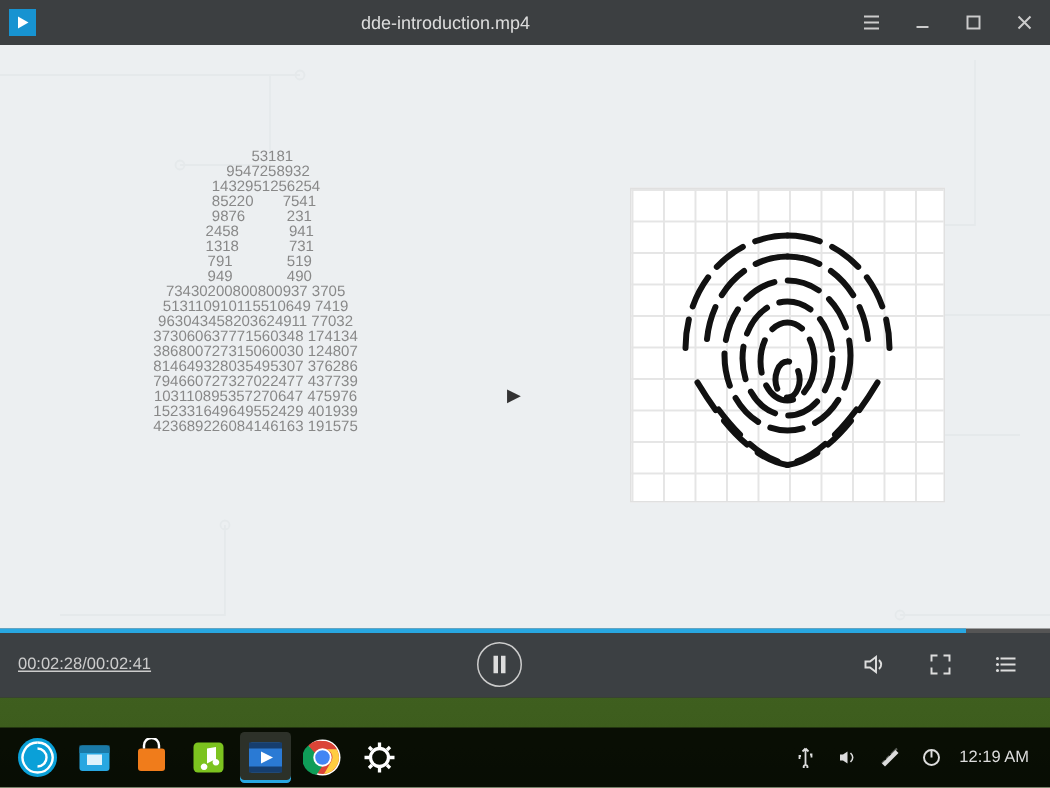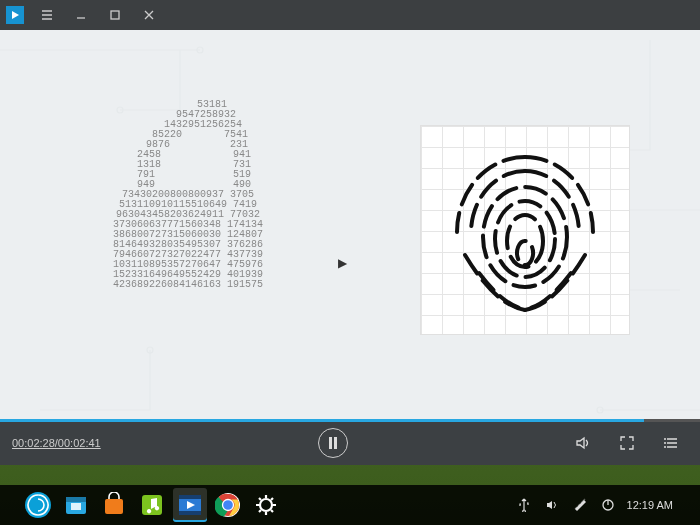--- a/index.html
+++ b/index.html
@@ -16,22 +16,22 @@
 
   .video-area {
     flex: 1; position: relative;
     background: #eceff1;
     overflow: hidden;
   }
   
   .circuit { position:absolute; inset:0; opacity:0.08; }
 
   .lock-ascii {
-    position:absolute; left:60px; top:70px; width:250px;
-    font-family: Liberation Mono, monospace; font-size:10px; line-height:10px;
+    position:absolute; left:44px; top:70px; width:250px;
+    font-family: Liberation Sans, sans-serif; font-size:10px; line-height:10px;
     color:#888; letter-spacing:0px; white-space:pre; text-align:center;
   }
 
   .fingerprint-box {
     position:absolute; right:70px; top:95px; width:210px; height:210px;
     background:#fff;
     background-image: linear-gradient(#e5e5e5 1px, transparent 1px), linear-gradient(90deg,#e5e5e5 1px, transparent 1px);
     background-size:21px 21px;
     border:1px solid #e0e0e0;
     display:flex; align-items:center; justify-content:center;
@@ -46,39 +46,40 @@
   .time { font-size:11px; color:#ccc;text-decoration:underline; }
   .spacer { flex:1; }
   .control-btn { width:34px; height:34px; display:flex; align-items:center; justify-content:center; cursor:pointer; color:#ddd; }
   .play-pause {
     width:30px; height:30px; border:1.5px solid #ccc; border-radius:50%;
     display:flex; align-items:center; justify-content:center;
   }
   .right-controls { display:flex; gap:10px; align-items:center; }
 
   
-  .taskbar { position:absolute; left:0; right:0; bottom:0; height:40px; background:rgba(0,0,0,0.85); display:flex; align-items:center; padding:0 19px; }
+  .taskbar { position:absolute; left:0; right:0; bottom:0; height:40px; background:rgba(0,0,0,0.85); display:flex; align-items:center; padding:0 6px; }
   .task-icon { width:34px; height:34px; margin:0 2px; display:flex; align-items:center; justify-content:center; border-radius:3px; cursor:pointer; }
   .task-icon.active { background: rgba(255,255,255,0.15); box-shadow: 0 -2px 0 #28a7e1 inset; }
   .tray { margin-left:auto; display:flex; align-items:center; gap:10px; color:#ddd; font-size:11px; padding-right:8px; }
   .tray-icon { width:18px; height:18px; display:flex; align-items:center; justify-content:center; cursor:pointer; color:#ddd; }
 
   svg { display:block; }
 </style>
 </head>
 <body>
 
 <div class="window">
   <div class="titlebar">
     <div class="app-icon">
       <svg width="18" height="18" viewBox="0 0 18 18">
           <rect width="18" height="18" fill="#1793d1"></rect>
           <polygon points="6,5 13,9 6,13" fill="#fff"></polygon>
         </svg>
     </div>
+    <div class="title">dde-introduction.mp4</div>
     <div class="win-controls">
       <div class="win-btn">
         <svg width="14" height="14" viewBox="0 0 14 14">
             <path d="M2 3h10M2 7h10M2 11h10" stroke="#ccc" stroke-width="1.3"></path>
           </svg>
       </div>
       <div class="win-btn">
         <svg width="14" height="14" viewBox="0 0 14 14">
             <path d="M3 10h8" stroke="#ccc" stroke-width="1.3"></path>
           </svg>

